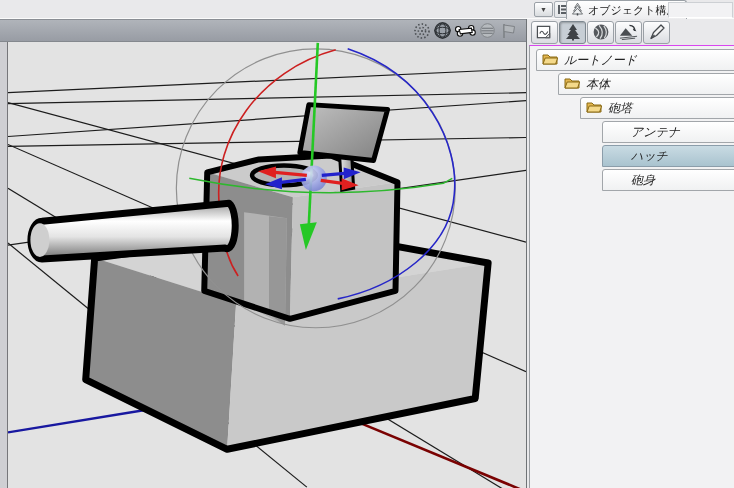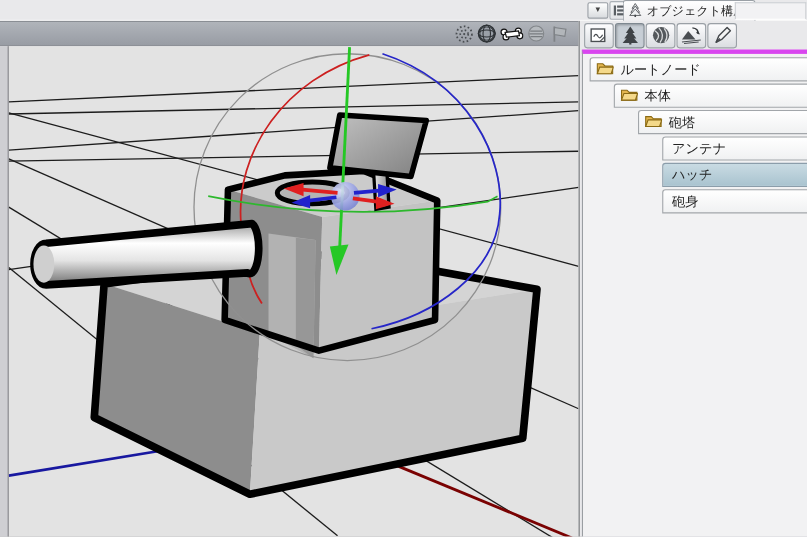--- a/index.html
+++ b/index.html
@@ -39,29 +39,29 @@
   
   .right-panel{position:absolute;left:526px;top:19px;width:208px;height:469px;
                background:#e9e9eb;border-left:1px solid #6f7376;box-sizing:border-box;
                display:flex;flex-direction:column;}
   .panel-toolbar{height:24px;display:flex;align-items:center;gap:1px;padding:1px 0 1px 4px;}
   .pbtn{width:25px;height:21px;border:1px solid #9aa0a6;border-radius:3px;
         background:linear-gradient(#fdfdfe,#dadde1);
         display:flex;align-items:center;justify-content:center;cursor:default;}
   .pbtn.active{background:#c7ced5;border-color:#7e8890;
                box-shadow:inset 1px 1px 2px rgba(0,0,0,.25);}
-  .tree-area{flex:1;background:#f2f2f3;border-top:4px solid #d946ef;
-             border-left:1px solid #9a9ea2;margin-left:2px;overflow:hidden;padding-top:3px;}
+  .tree-area{flex:1;background:#f2f2f3;border-top:1px solid #d946ef;
+             border-left:1px solid #9a9ea2;margin-left:2px;overflow:hidden;padding-top:3px;font-style:italic;}
   .trow{height:20px;margin:0 -2px 2px 0;border:1px solid #a2a6aa;border-radius:3px 0 0 0;
         background:linear-gradient(#ffffff,#f0f1f2);
         display:flex;align-items:center;font-size:12px;color:#222;cursor:default;}
   .trow.sel{background:linear-gradient(#c9dbe3,#a9c3cf);border-color:#8b9daa;}
   .trow .ficon{margin:0 6px 0 5px;flex:0 0 auto;}
   .trow .lbl{white-space:nowrap;}
-  .trow.leaf .lbl{margin-left:8px;}
+  .trow.leaf .lbl{margin-left:28px;}
 </style>
 </head>
 <body>
 
 <div class="app">
 
   <div class="top-strip">
     <div class="dd-btn">▼</div>
     <div class="hier-btn">
       <svg width="18" height="15" viewBox="0 0 18 15">

